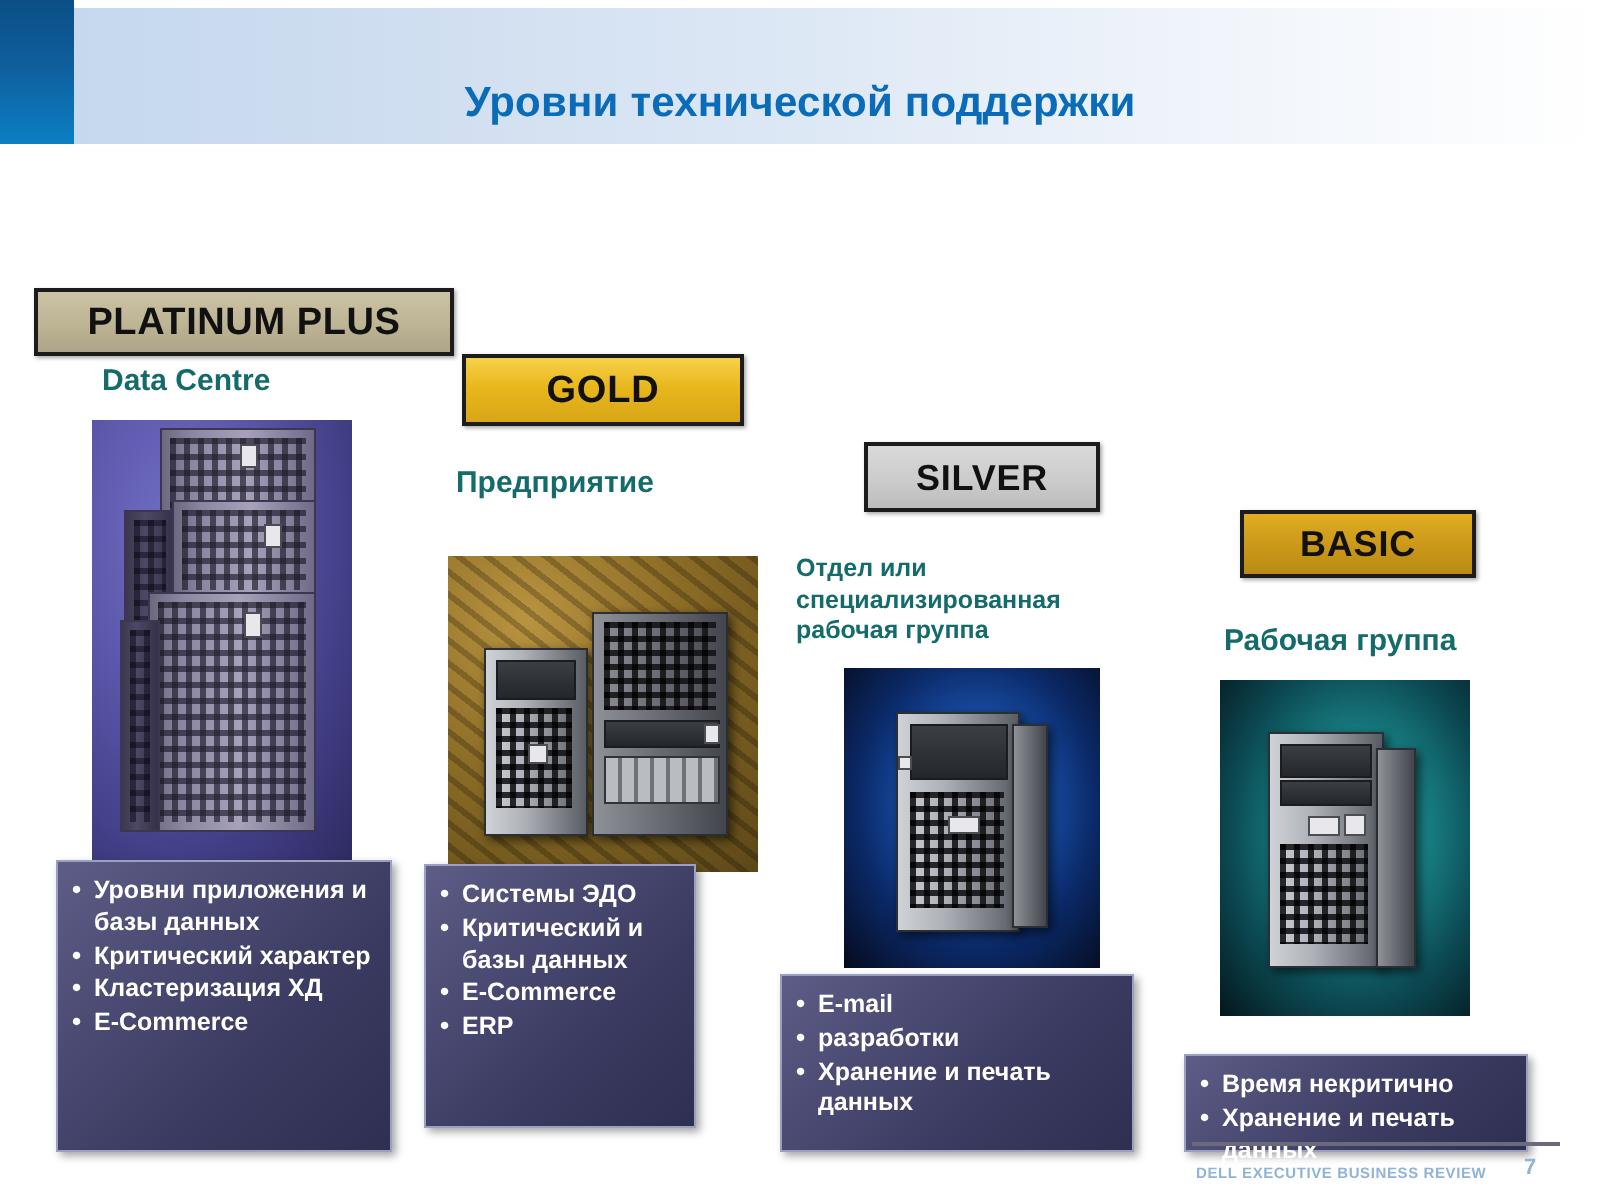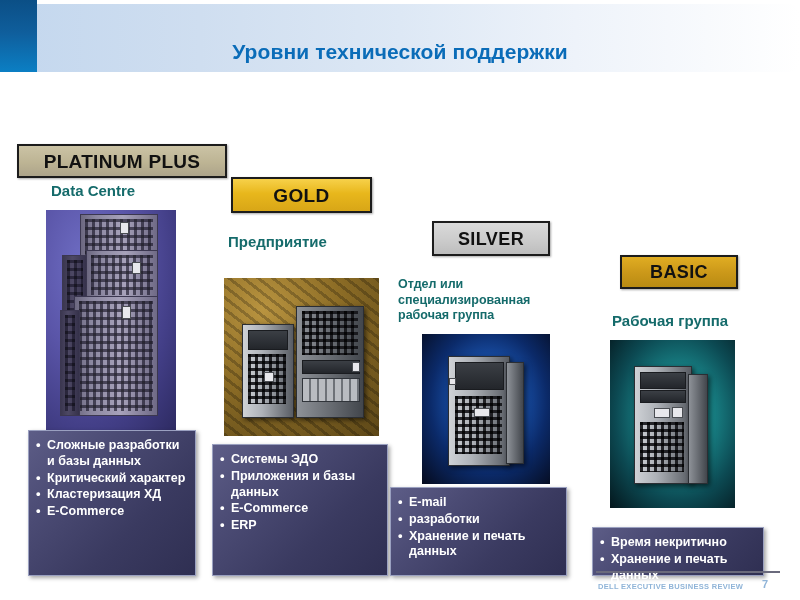--- a/index.html
+++ b/index.html
@@ -245,21 +245,21 @@
     <div class="rack" style="left:40px; top:40px; width:70px; height:48px;"></div>
     <div class="rack" style="left:28px; top:86px; width:82px; height:118px;"></div>
     <div class="rack rack-dark" style="left:14px; top:100px; width:18px; height:104px;"></div>
     <div class="led" style="left:74px; top:12px; width:7px; height:10px;"></div>
     <div class="led" style="left:86px; top:52px; width:7px; height:10px;"></div>
     <div class="led" style="left:76px; top:96px; width:7px; height:11px;"></div>
   </div>
 
   <div class="bullet-box" style="left:28px; top:430px; width:168px; height:146px;">
     <ul>
-      <li>Сложные разработки и базы данных</li>
+      <li>Уровни приложения и базы данных</li>
       <li>Критический характер</li>
       <li>Кластеризация ХД</li>
       <li>E-Commerce</li>
     </ul>
   </div>
 </div>
 
 <div class="tier">
 
   <div class="tier-badge badge-gold" style="left:231px; top:177px; width:137px; height:32px;">GOLD</div>
@@ -274,24 +274,24 @@
     <div class="vent" style="left:24px; top:76px; width:38px; height:50px;"></div>
     <div class="led" style="left:40px; top:94px; width:8px; height:8px;"></div>
 
     <div class="server-box dark" style="left:72px; top:28px; width:66px; height:110px;"></div>
     <div class="vent" style="left:78px; top:33px; width:56px; height:44px;"></div>
     <div class="bay" style="left:78px; top:82px; width:56px; height:12px;"></div>
     <div class="drive-strip" style="left:78px; top:100px; width:56px; height:22px;"></div>
     <div class="led" style="left:128px; top:84px; width:6px; height:8px;"></div>
   </div>
 
-  <div class="bullet-box" style="left:212px; top:444px; width:176px; height:132px;">
+  <div class="bullet-box" style="left:212px; top:432px; width:136px; height:132px;">
     <ul>
       <li>Системы ЭДО</li>
-      <li>Приложения и базы данных</li>
+      <li>Критический и базы данных</li>
       <li>E-Commerce</li>
       <li>ERP</li>
     </ul>
   </div>
 </div>
 
 <div class="tier">
 
   <div class="tier-badge badge-silver" style="left:432px; top:221px; width:114px; height:31px;">SILVER</div>
 

